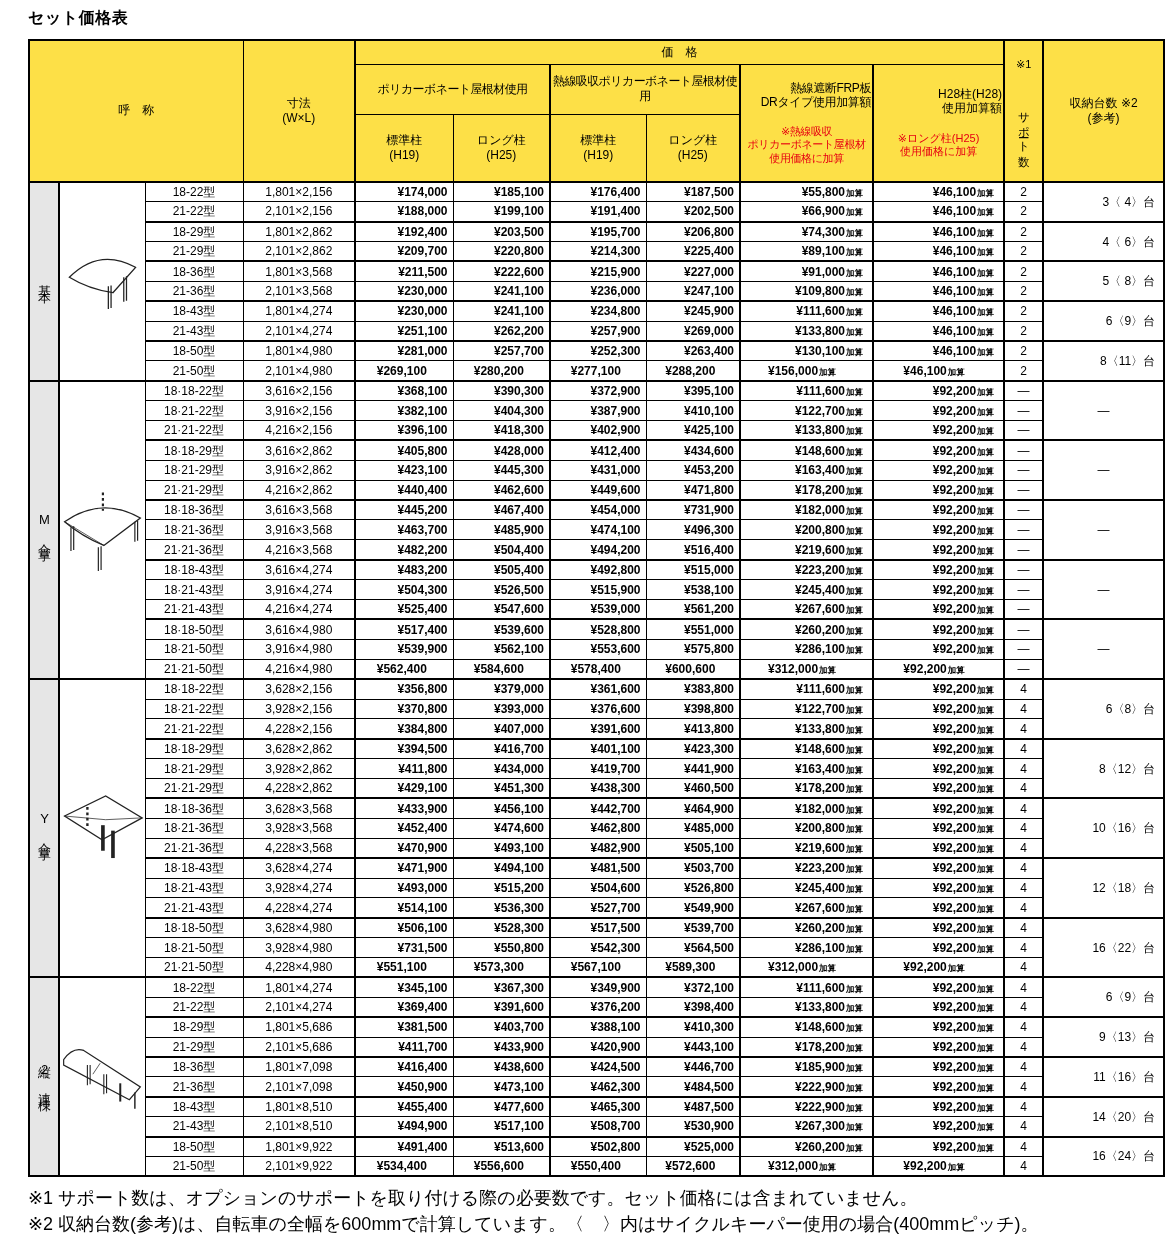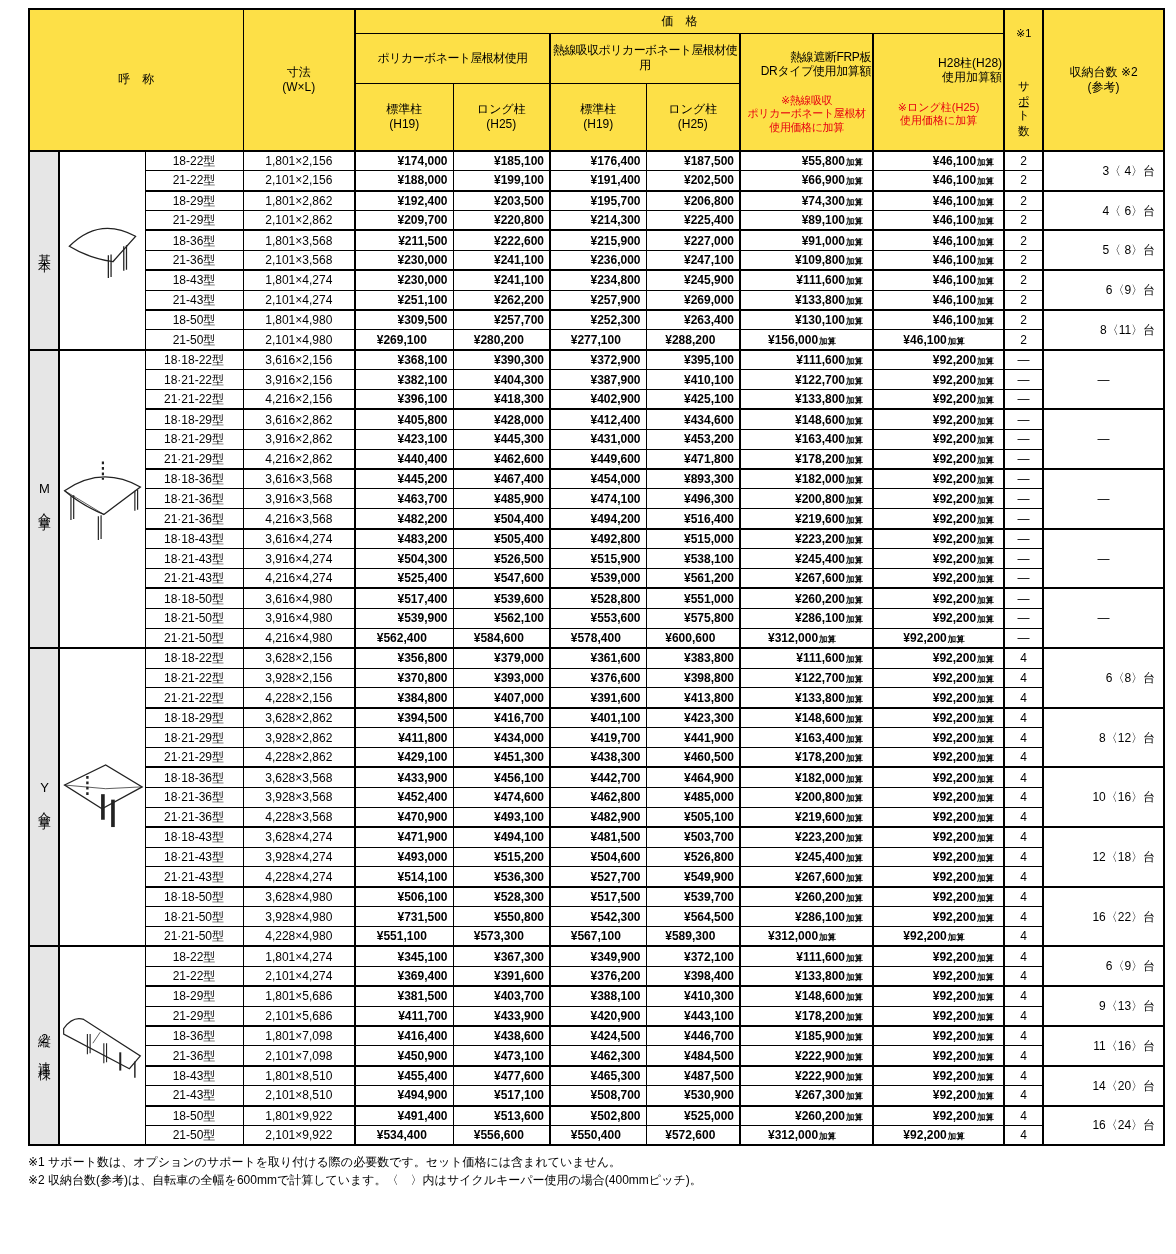--- a/index.html
+++ b/index.html
@@ -26,27 +26,28 @@
   .diagram{border-bottom-width:2px !important;text-align:center;vertical-align:middle;}
   .model,.size{text-align:center;letter-spacing:0;}
   .pricecell{font-weight:bold;text-align:right;padding-right:5px !important;}
   .addcol{padding-right:9px !important;}
   .suffix{font-size:8.5px;font-weight:bold;margin-left:1px;}
   .support{text-align:center;}
   .capacity{text-align:right;padding-right:8px !important;border-bottom-width:2px !important;}
   .capacity.dashc{text-align:center;padding-right:0 !important;}
   tr.gend td{border-bottom-width:2px;}
   tr.send td{border-bottom-width:2px;text-align:center;}
-  .notes{margin-top:8px;font-size:12px;line-height:1.45;}
+  .notes{margin-top:8px;font-size:18px;line-height:1.45;}
   .notes p{margin:0;}
 </style>
 </head>
 <body>
 
 <div class="page">
+  <h1 class="title">セット価格表</h1>
 
   <table class="price">
     <colgroup>
       <col style="width:30px">
         <col style="width:86px">
         <col style="width:98px">
         <col style="width:112px">
       <col style="width:98px">
         <col style="width:97px">
         <col style="width:96px">
@@ -191,21 +192,21 @@
           <td class="pricecell">¥262,200</td>
           <td class="pricecell pstart">¥257,900</td>
           <td class="pricecell">¥269,000</td>
           <td class="pricecell addcol pstart"><span>¥133,800</span><span class="suffix">加算</span></td>
           <td class="pricecell addcol pstart"><span>¥46,100</span><span class="suffix">加算</span></td>
           <td class="support pstart">2</td>
         </tr>
         <tr>
           <td class="model">18-50型</td>
           <td class="size">1,801×4,980</td>
-          <td class="pricecell pstart">¥309,500</td>
+          <td class="pricecell pstart">¥281,000</td>
           <td class="pricecell">¥257,700</td>
           <td class="pricecell pstart">¥252,300</td>
           <td class="pricecell">¥263,400</td>
           <td class="pricecell addcol pstart"><span>¥130,100</span><span class="suffix">加算</span></td>
           <td class="pricecell addcol pstart"><span>¥46,100</span><span class="suffix">加算</span></td>
           <td class="support pstart">2</td>
           <td rowspan="2" class="capacity pstart">8〈11〉台</td>
         </tr>
         <tr class="gend send">
           <td class="model">21-50型</td>
@@ -292,21 +293,21 @@
           <td class="pricecell addcol pstart"><span>¥178,200</span><span class="suffix">加算</span></td>
           <td class="pricecell addcol pstart"><span>¥92,200</span><span class="suffix">加算</span></td>
           <td class="support pstart">—</td>
         </tr>
         <tr>
           <td class="model">18·18-36型</td>
           <td class="size">3,616×3,568</td>
           <td class="pricecell pstart">¥445,200</td>
           <td class="pricecell">¥467,400</td>
           <td class="pricecell pstart">¥454,000</td>
-          <td class="pricecell">¥893,300</td>
+          <td class="pricecell">¥731,900</td>
           <td class="pricecell addcol pstart"><span>¥182,000</span><span class="suffix">加算</span></td>
           <td class="pricecell addcol pstart"><span>¥92,200</span><span class="suffix">加算</span></td>
           <td class="support pstart">—</td>
           <td rowspan="3" class="capacity pstart dashc">—</td>
         </tr>
         <tr>
           <td class="model">18·21-36型</td>
           <td class="size">3,916×3,568</td>
           <td class="pricecell pstart">¥463,700</td>
           <td class="pricecell">¥485,900</td>

